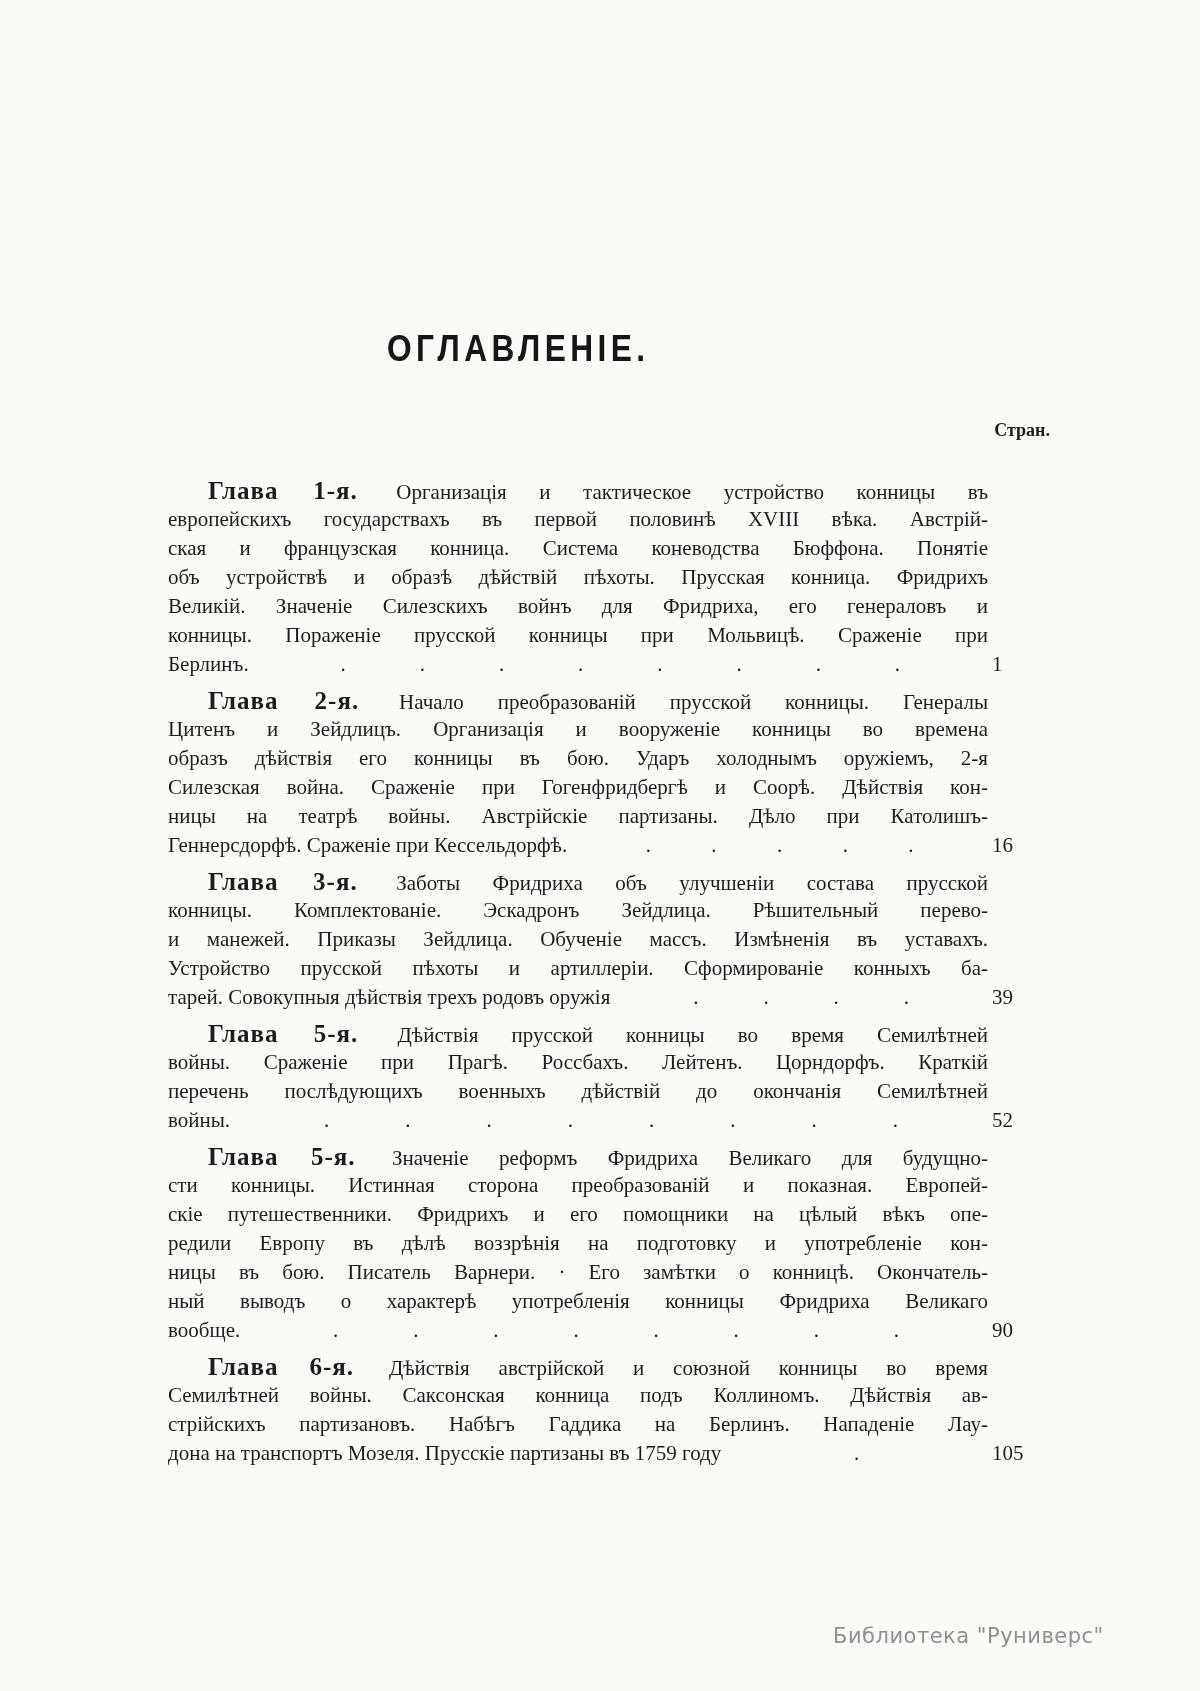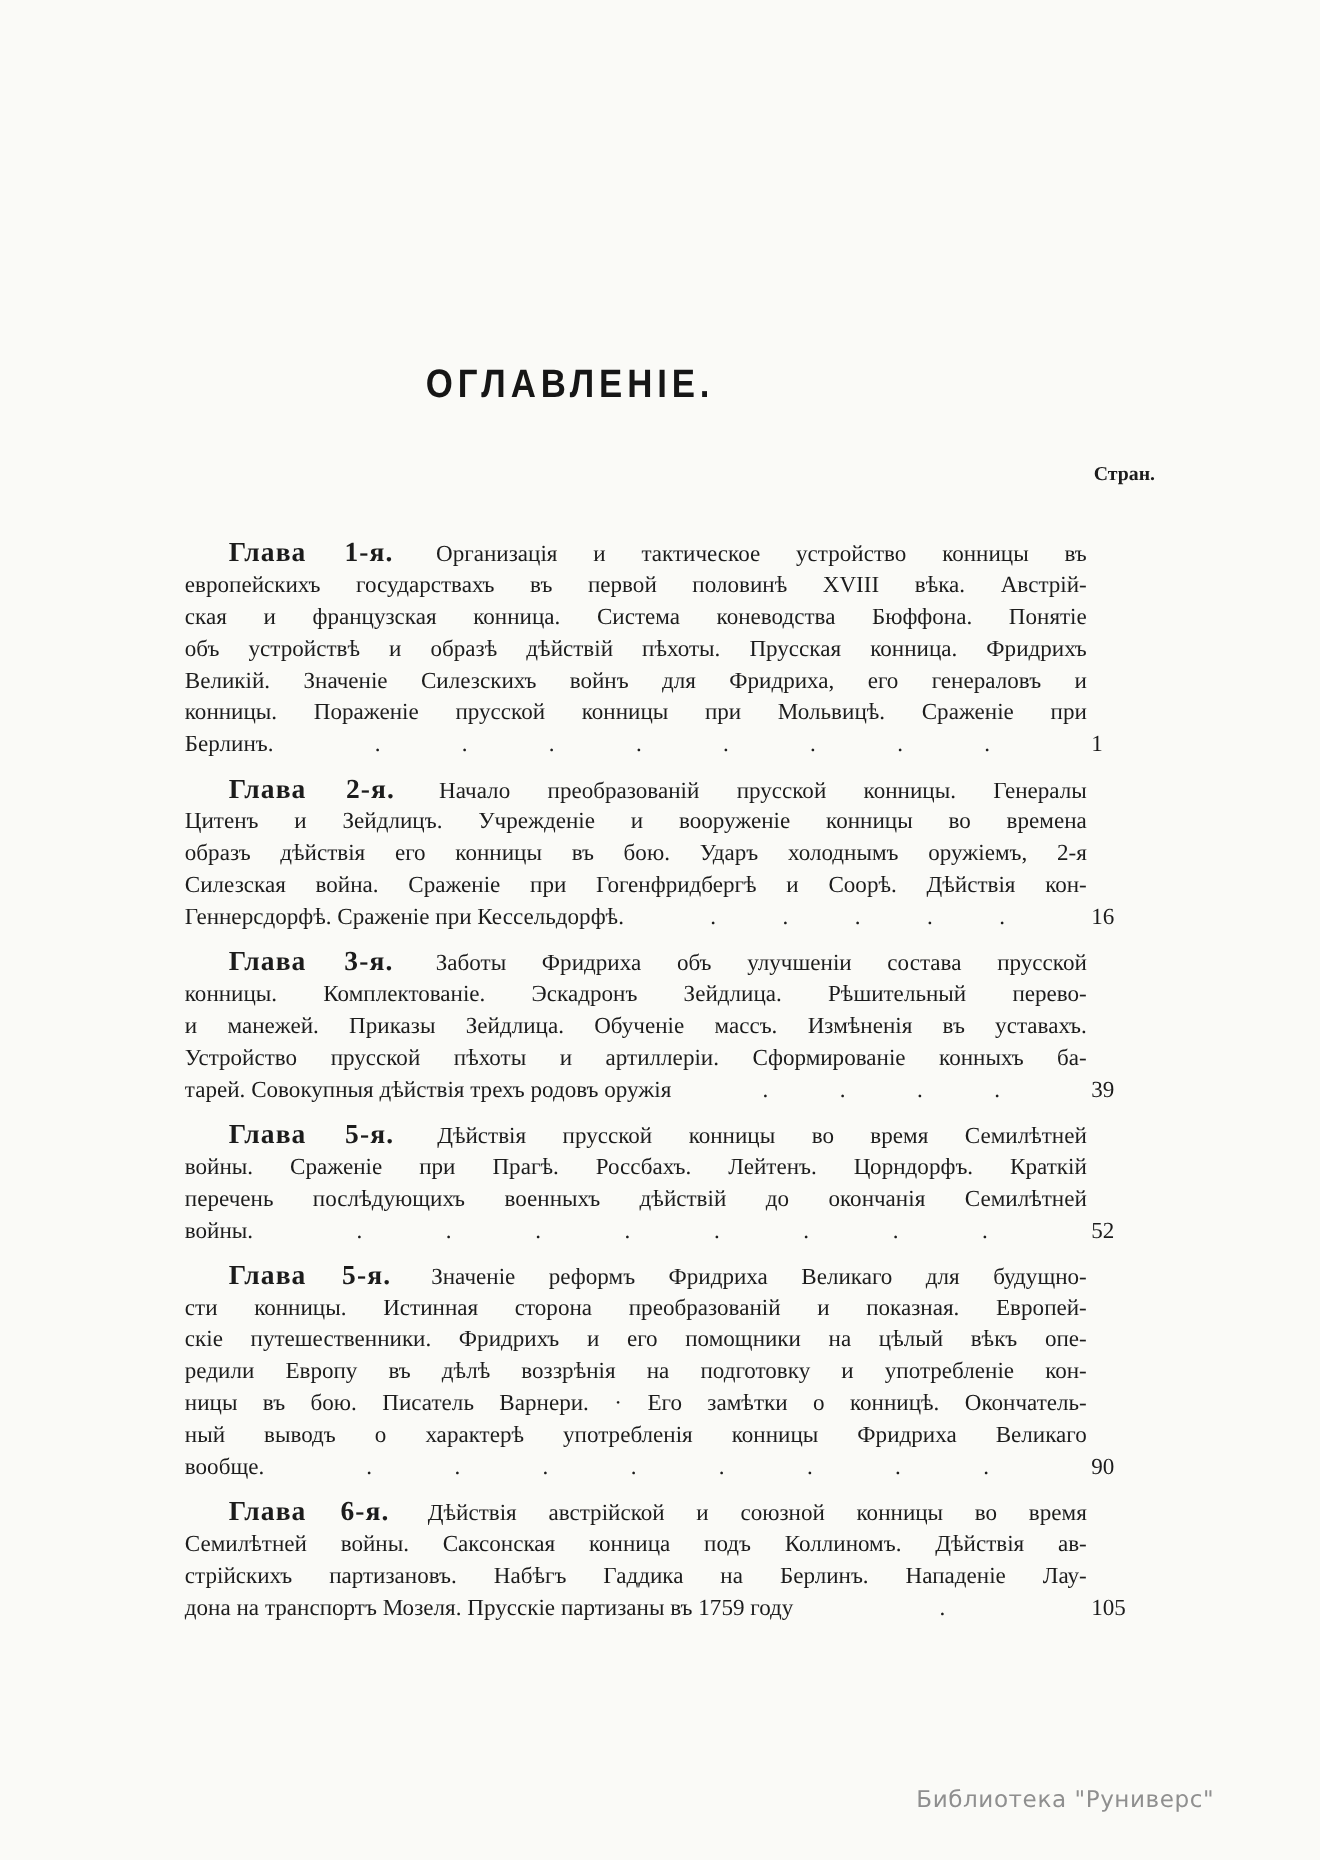--- a/index.html
+++ b/index.html
@@ -21,21 +21,21 @@
   }
   .toc {
     position:absolute; left:168px; top:476px; width:820px;
   }
   .chapter { position:relative; margin-bottom:7px; }
   .line {
     height:29px; line-height:29px; font-size:21px;
     text-align:justify; text-align-last:justify;
     overflow:visible; white-space:normal;
   }
-  .line.first { text-indent:40px;margin-top:12px; }
+  .line.first { text-indent:40px; }
   .chap-head {
     font-weight:bold; font-size:25px; letter-spacing:1px;
     padding-right:6px;
   }
   .line.last {
     display:flex; align-items:baseline; position:relative;
     text-align:left; text-align-last:left;
   }
   .tail { white-space:nowrap; }
   .leader {
@@ -78,23 +78,24 @@
           <b>.</b>
           <b>.</b>
           <b>.</b>
           <b>.</b>
         </span>
         <span class="pagenum">1</span>
       </div>
     </div>
     <div class="chapter">
       <div class="line first"><span class="chap-head">Глава 2-я.</span> <span>Начало преобразованій прусской конницы. Генералы</span></div>
-      <div class="line">Цитенъ и Зейдлицъ. Учрежденіе и вооруженіе конницы во времена</div>
+      <div class="line">Цитенъ и Зейдлицъ. Организація и вооруженіе конницы во времена</div>
       <div class="line">образъ дѣйствія его конницы въ бою. Ударъ холоднымъ оружіемъ, 2-я</div>
       <div class="line">Силезская война. Сраженіе при Гогенфридбергѣ и Соорѣ. Дѣйствія кон-</div>
+      <div class="line">ницы на театрѣ войны. Австрійскіе партизаны. Дѣло при Католишъ-</div>
       <div class="line last">
         <span class="tail">Геннерсдорфѣ. Сраженіе при Кессельдорфѣ.</span>
         <span class="leader">
           <b>.</b>
           <b>.</b>
           <b>.</b>
           <b>.</b>
           <b>.</b>
         </span>
         <span class="pagenum">16</span>

